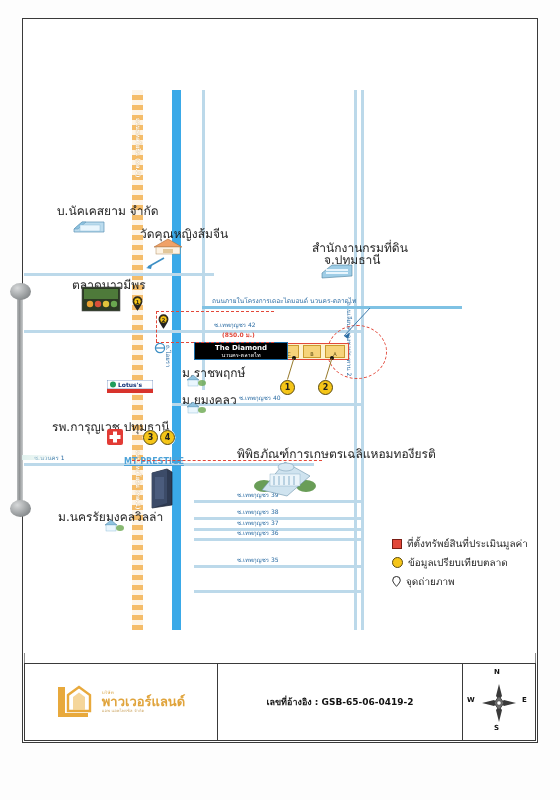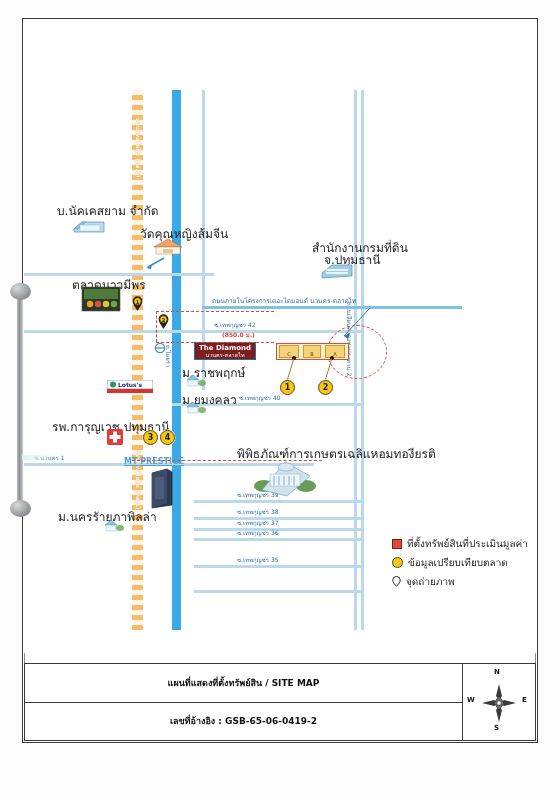--- a/index.html
+++ b/index.html
@@ -55,22 +55,22 @@
 
   
   #subject{position:absolute;left:252px;top:323px;width:73px;height:17px;}
   #subject-outline{position:absolute;left:0;top:0;width:73px;height:17px;
        border:1.1px solid #e2483a;box-sizing:border-box;background:#fdf1ce;}
   .bldg{position:absolute;top:2px;height:13px;background:#f6d37a;border:.8px solid #c99a2e;
        font-size:5px;color:#5a4a10;display:flex;align-items:flex-end;justify-content:center;box-sizing:border-box;}
   #dash-circle{position:absolute;left:303px;top:305px;width:58px;height:52px;
        border:1.1px dashed #e2483a;border-radius:50%;}
 
-  .diamond-label{position:absolute;background:#7f1d1d;color:#fff;border:1px solid #1d6ea8;
-       padding:1px 4px;text-align:center;line-height:1.15;}
+  .diamond-label{position:absolute;background:#000000;color:#fff;border:1px solid #1d6ea8;
+       padding:1px 20px;text-align:center;line-height:1.15;}
   .diamond-label .t1{font-size:7px;font-weight:bold;display:block;}
   .diamond-label .t2{font-size:5.5px;display:block;}
 
   .dist-label{position:absolute;color:#e2483a;font-size:6px;font-weight:bold;}
   .dash-red{position:absolute;border-top:1px dashed #e2483a;}
   .dash-red-v{position:absolute;border-left:1px dashed #e2483a;}
 
   
   .icon-box{position:absolute;}
 
@@ -186,21 +186,21 @@
       <rect x="3.5" y="7" width="11" height="4" fill="#fff"></rect>
     </svg>
 
     <div class="poi poi-blue" style="left:100px;top:437px;font-size:8px;font-weight:bold;color:#4da3d8;">MT PRESTIGE</div>
     <svg class="icon-box" style="left:126px;top:447px;" width="24" height="42" viewBox="0 0 24 42">
       <polygon points="2,6 17,2 22,5 22,38 2,41" fill="#2e3a52" stroke="#1a2233" stroke-width=".7"></polygon>
       <polygon points="2,6 17,2 17,36 2,41" fill="#3c4b68"></polygon>
       <rect x="5" y="10" width="9" height="22" fill="#55688c" opacity=".6"></rect>
     </svg>
 
-    <div class="poi" style="left:34px;top:487px;">ม.นครรัายภาพิลล่า</div>
+    <div class="poi" style="left:34px;top:487px;">ม.นครรัยมงคลวิลล่า</div>
     <svg class="icon-box" style="left:78px;top:497px;" width="24" height="16" viewBox="0 0 24 16">
       <polygon points="3,8 9,3 15,8" fill="#8fc3e0" stroke="#4a7f9e" stroke-width=".5"></polygon>
       <rect x="4" y="8" width="10" height="6" fill="#eaf6fd" stroke="#7fb3d2" stroke-width=".4"></rect>
       <ellipse cx="18" cy="11" rx="4" ry="3" fill="#6aa84f" opacity=".8"></ellipse>
     </svg>
 
     <div class="poi" style="left:158px;top:343px;">ม.ราชพฤกษ์</div>
     <svg class="icon-box" style="left:160px;top:352px;" width="24" height="16" viewBox="0 0 24 16">
       <polygon points="3,8 9,3 15,8" fill="#8fc3e0" stroke="#4a7f9e" stroke-width=".5"></polygon>
       <rect x="4" y="8" width="10" height="6" fill="#eaf6fd" stroke="#7fb3d2" stroke-width=".4"></rect>
@@ -314,25 +314,37 @@
 
   </div>
 
   <div id="spine"></div>
   <div class="spine-ring" id="spine-ring-top"></div>
   <div class="spine-ring" id="spine-ring-bot"></div>
   <div id="spine-sheen"></div>
 
   <div id="titleblock">
 
+    <div id="tb-logo">
+      <div id="logo-wrap">
+        <svg width="40" height="38" viewBox="0 0 40 38">
+          <rect x="1" y="4" width="7" height="30" fill="#e8a93c"></rect>
+          <rect x="1" y="30" width="30" height="4" fill="#e8a93c"></rect>
+          <polygon points="11,12 22,4 33,12 33,28 11,28" fill="none" stroke="#e8a93c" stroke-width="2.4"></polygon>
+          <polygon points="16,14 22,9.6 28,14 28,27 16,27" fill="#f3cf8a" opacity=".85"></polygon>
+        </svg>
+        <div id="logo-text">
+          <span class="lt1">บริษัท</span>
+          <span class="lt2">พาวเวอร์แลนด์</span>
+          <span class="lt3">แอพ แอพไพรซัล จำกัด</span>
+        </div>
+      </div>
+    </div>
 
     <div id="tb-mid">
-      <div class="tb-cell" id="tb-cell-1">
-        <span id="tb-title">แผนที่แสดงที่ตั้งทรัพย์สิน / SITE MAP</span>
-      </div>
       <div class="tb-cell" id="tb-cell-2">
         <span id="tb-ref">เลขที่อ้างอิง : GSB-65-06-0419-2</span>
       </div>
     </div>
 
     <div id="tb-compass">
       <svg width="46" height="52" viewBox="0 0 46 52">
         <path d="M23 8 L26 20 L23 24 L20 20 Z" fill="#3a3a3a"></path>
         <path d="M23 46 L20 34 L23 30 L26 34 Z" fill="#3a3a3a"></path>
         <path d="M6 27 L18 24 L22 27 L18 30 Z" fill="#3a3a3a"></path>

